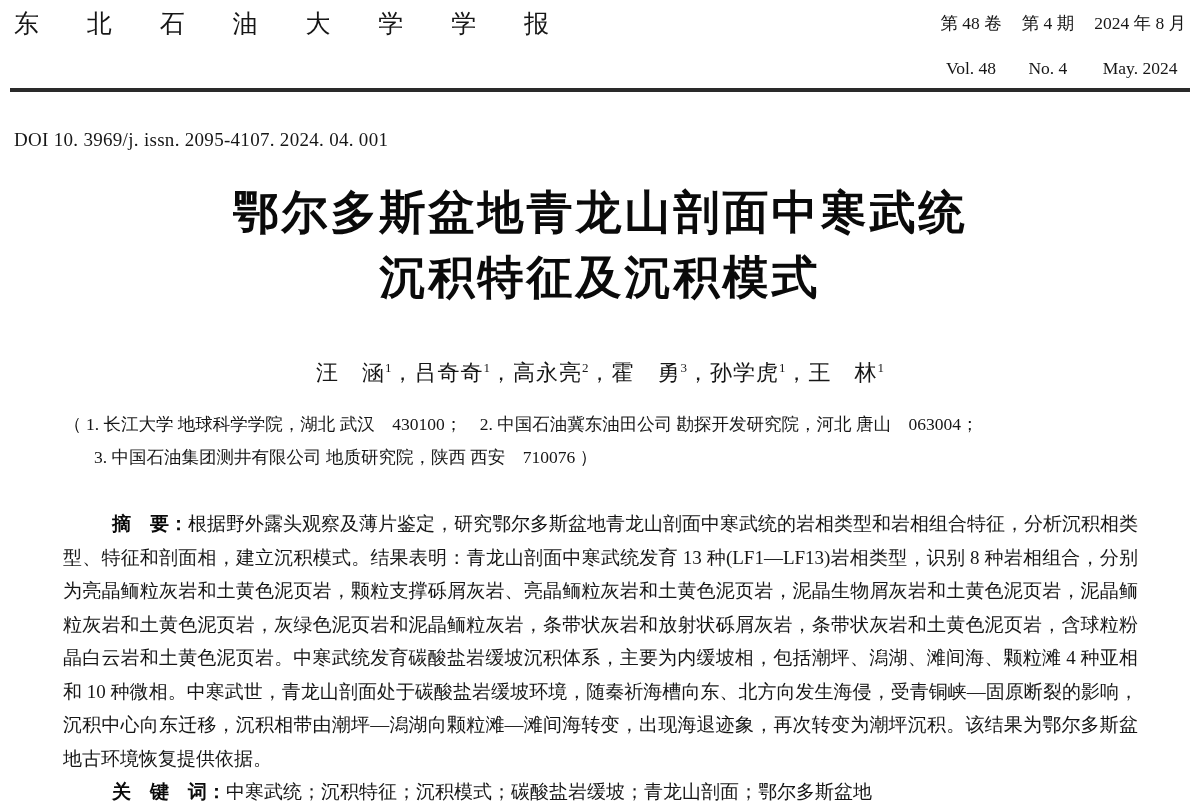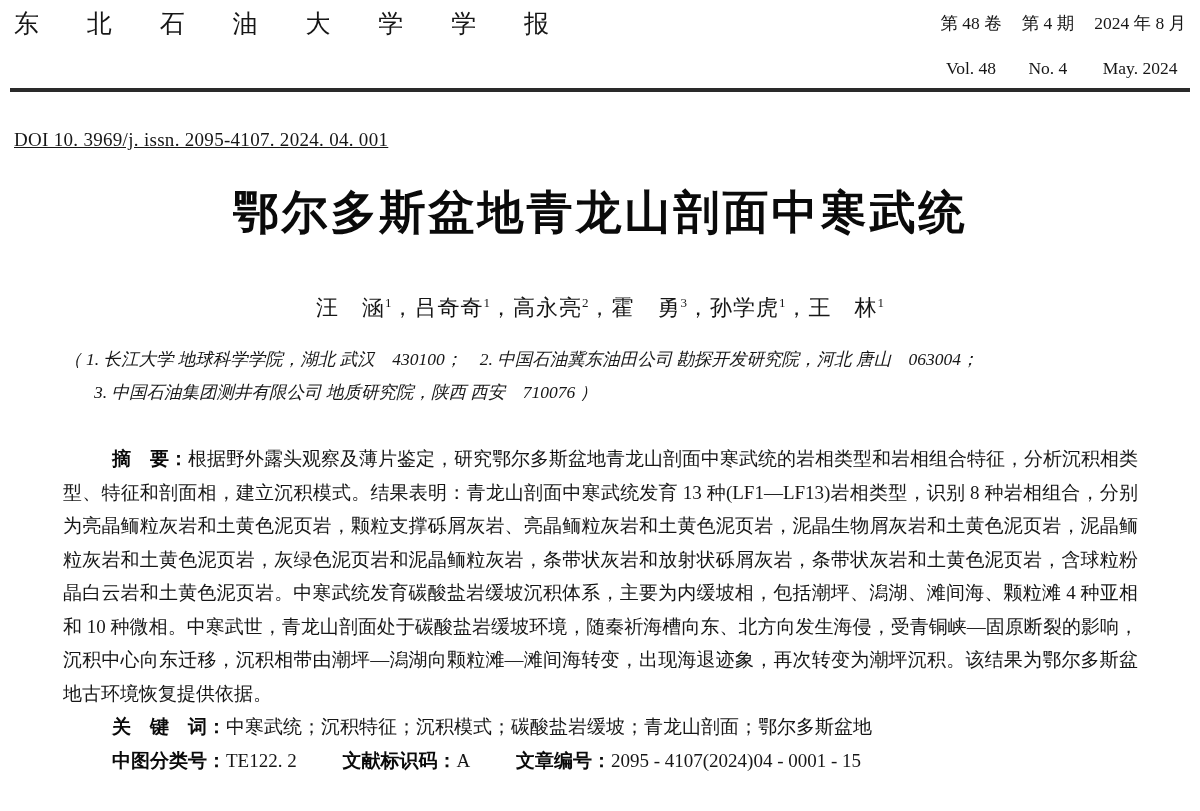--- a/index.html
+++ b/index.html
@@ -53,21 +53,20 @@
     margin: 7px 10px 0 10px;
     height: 4px;
     border-top: 2px solid #2a2a2a;
     border-bottom: 2px solid #2a2a2a;
   }
   
   .doi-line {
     margin: 37px 0 0 14px;
     font-size: 19px;
     letter-spacing: 0.3px;
-    text-decoration: underline;
   }
   
   .title-block {
     margin-top: 33px;
     text-align: center;
     font-family: Liberation Mono, monospace;
     font-weight: 700;
     font-size: 46px;
     line-height: 65px;
     letter-spacing: 3px;
@@ -80,21 +79,20 @@
     font-size: 22px;
     letter-spacing: 1px;
   }
   .authors-line sup { font-size: 13px; letter-spacing: 0; }
   
   .affil-block {
     margin-top: 20px;
     padding: 0 60px 0 64px;
     font-size: 17.5px;
     line-height: 33px;
-    font-style: italic;
   }
   .affil-line2 { padding-left: 30px; }
   
   .abstract-block {
     margin: 33px 62px 0 63px;
     font-size: 19px;
     line-height: 33.5px;
     text-align: justify;
     text-indent: 49px;
   }
@@ -138,20 +136,21 @@
       <span>May. 2024</span>
     </div>
   </div>
 
   <div class="double-rule"></div>
 
   <div class="doi-line">DOI 10. 3969/j. issn. 2095-4107. 2024. 04. 001</div>
 
   <div class="title-block">
     <div>鄂尔多斯盆地青龙山剖面中寒武统</div>
+    <div>沉积特征及沉积模式</div>
   </div>
 
   <div class="authors-line"><span><span>汪　涵</span><sup>1</sup></span><span>，</span><span><span>吕奇奇</span><sup>1</sup></span><span>，</span><span><span>高永亮</span><sup>2</sup></span><span>，</span><span><span>霍　勇</span><sup>3</sup></span><span>，</span><span><span>孙学虎</span><sup>1</sup></span><span>，</span><span><span>王　林</span><sup>1</sup></span></div>
 
   <div class="affil-block">
     <div class="affil-line1">（ 1. 长江大学 地球科学学院，湖北 武汉　430100；　2. 中国石油冀东油田公司 勘探开发研究院，河北 唐山　063004；</div>
     <div class="affil-line2">3. 中国石油集团测井有限公司 地质研究院，陕西 西安　710076 ）</div>
   </div>
 
   <div class="abstract-block">

